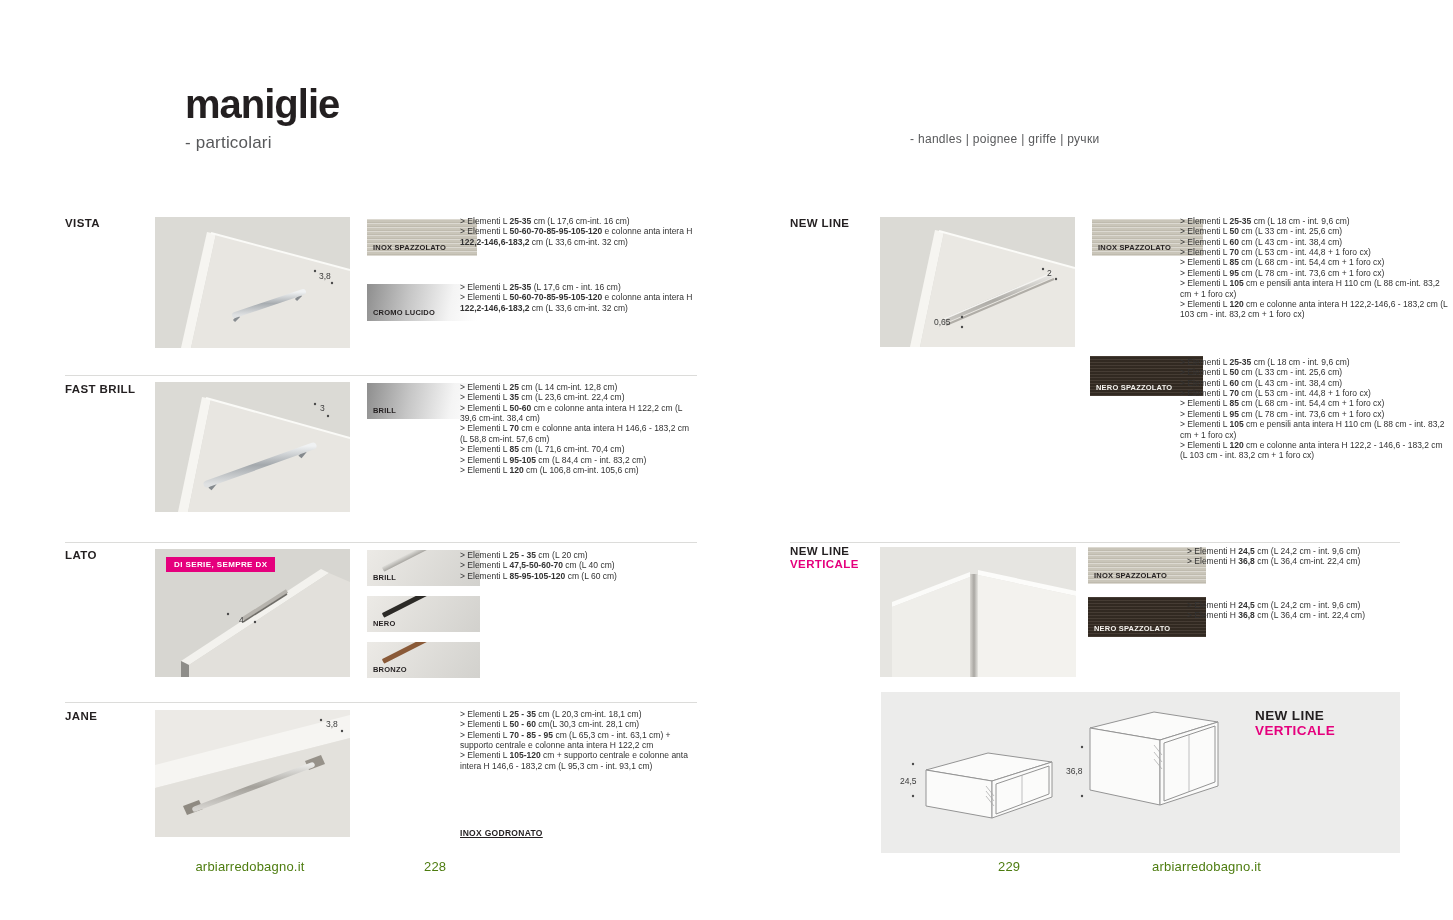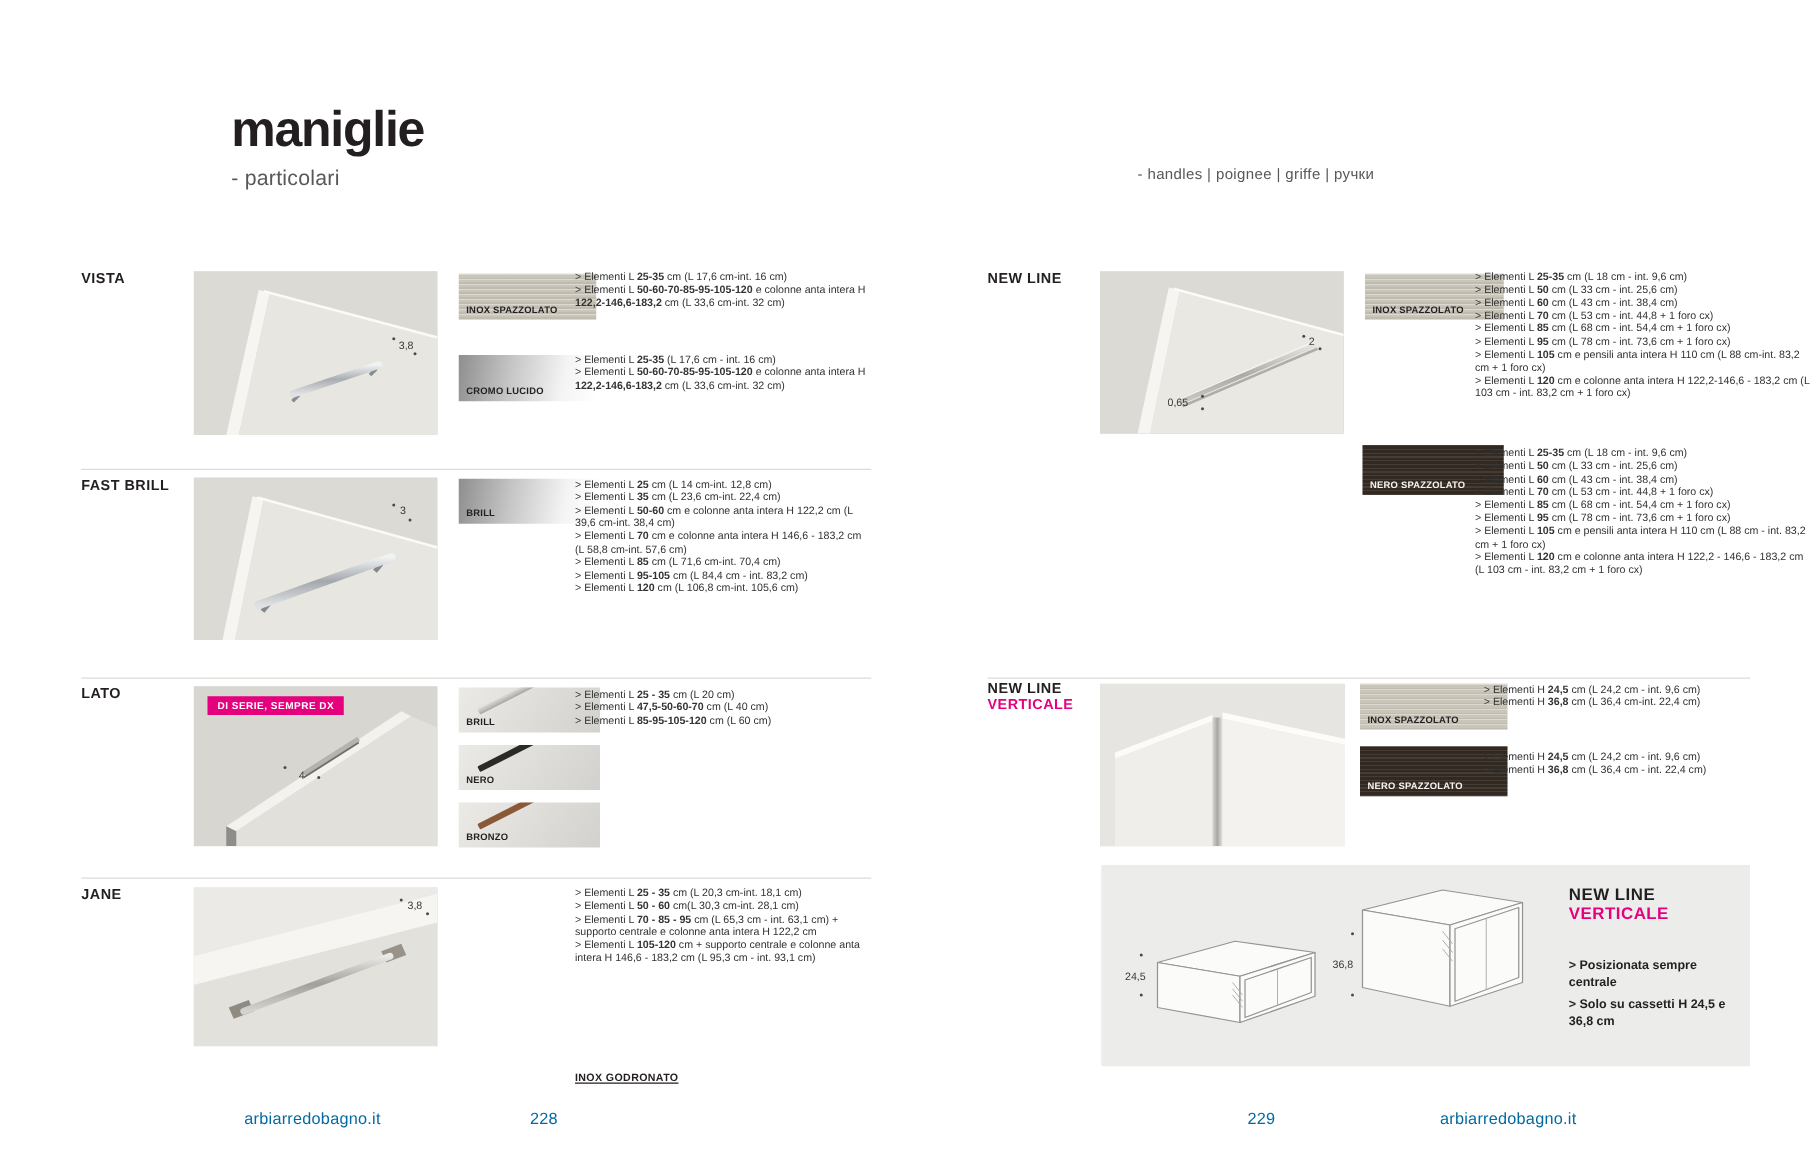--- a/index.html
+++ b/index.html
@@ -26,21 +26,21 @@
   .swatch-label.light { color:#f5f3ef; }
   .tex-inox { background:#c9c5b9; background-image:repeating-linear-gradient(0deg, rgba(255,255,255,0.35) 0 1px, rgba(120,115,100,0.12) 1px 2px, rgba(255,255,255,0) 2px 4px); }
   .tex-chrome { background:linear-gradient(100deg,#8e8e8e 0%, #c6c6c6 38%, #f4f4f4 75%, #ffffff 100%); }
   .tex-nero { background:#3a3027; background-image:repeating-linear-gradient(0deg, rgba(255,255,255,0.06) 0 1px, rgba(0,0,0,0.15) 1px 3px); }
   .mini { background:linear-gradient(125deg,#eceae6 0%, #d2d1cd 100%); }
   .mini .bar { position:absolute; left:16px; top:17px; width:58px; height:5px; transform:rotate(-27deg); transform-origin:left center; border-radius:1px; }
   .bar-brill { background:linear-gradient(#dddcd8,#a8a6a1); }
   .bar-nero { background:#2c2a27; }
   .bar-bronzo { background:#8a5a38; }
   .badge { position:absolute; left:11px; top:8px; background:var(--accent,#e5007d); color:#ffffff; font-size:8px; font-weight:bold; letter-spacing:0.4px; padding:3px 8px; white-space:nowrap; }
-  .footer-text { font-size:13px; color:#0369a1; letter-spacing:0.2px;margin-top:28px; }
+  .footer-text { font-size:13px; color:#4d7c0f; letter-spacing:0.2px; }
   .gray-panel { position:absolute; background:#ececeb; }
   .panel-svg { position:absolute; }
   .panel-svg svg { display:block; width:100%; height:100%; }
   .panel-head { font-size:13.5px; font-weight:bold; letter-spacing:0.4px; color:#231f20; line-height:1.15; }
   .panel-head.magenta { color:var(--accent,#e5007d); }
   .panel-notes { font-size:10px; font-weight:bold; line-height:1.35; color:#231f20; }
   .panel-notes p { margin:0 0 4px 0; }
   .wire { stroke:#949494; stroke-width:1; fill:#fbfbfa; stroke-linejoin:round; }
   .wire-thin { stroke:#a6a6a6; stroke-width:0.7; fill:none; }
   .dimdot { fill:#4a4a4a; }
@@ -201,21 +201,21 @@
     </svg>
   </div>
 
   <div class="abs specs" style="left:460px; top:709px; width:238px;">
 
   <p>&gt; Elementi L <b>25 - 35</b> cm (L 20,3 cm-int. 18,1 cm)</p>
       <p>&gt; Elementi L <b>50 - 60</b> cm(L 30,3 cm-int. 28,1 cm)</p>
       <p>&gt; Elementi L <b>70 - 85 - 95</b> cm (L 65,3 cm - int. 63,1 cm) + supporto centrale e colonne anta intera H 122,2 cm</p>
       <p>&gt; Elementi L <b>105-120</b> cm + supporto centrale e colonne anta intera H 146,6 - 183,2 cm (L 95,3 cm - int. 93,1 cm)</p>
     </div>
-  <div class="abs note" style="left:460px; top:857px;">INOX GODRONATO</div>
+  <div class="abs note" style="left:460px; top:828px;">INOX GODRONATO</div>
 
   <div class="abs sec-label" style="left:790px; top:217px;">NEW LINE</div>
 
   <div class="render" style="left:880px; top:217px; width:195px; height:130px;">
     <svg viewBox="0 0 195 130" preserveAspectRatio="none">
       <defs>
         <linearGradient id="g-ch4" x1="0" y1="0" x2="0" y2="1">
           <stop offset="0" stop-color="#e8e7e4"></stop>
             <stop offset="0.55" stop-color="#adaba6"></stop>
             <stop offset="1" stop-color="#c9c7c2"></stop>
@@ -337,25 +337,20 @@
         <line class="wire-thin" x1="94" y1="52" x2="102" y2="62"></line>
         <line class="wire-thin" x1="94" y1="59" x2="102" y2="69"></line>
         <circle class="dimdot" cx="22" cy="47" r="1.2"></circle>
           <circle class="dimdot" cx="22" cy="96" r="1.2"></circle>
         <text x="6" y="74" class="dim">36,8</text>
       </svg>
     </div>
 
     <div class="abs panel-head" style="left:374px; top:16px;">NEW LINE</div>
     <div class="abs panel-head magenta" style="left:374px; top:31px;">VERTICALE</div>
-    <div class="abs panel-notes" style="left:374px; top:74px; width:135px;">
-
-    <p>&gt; Posizionata sempre centrale</p>
-        <p>&gt; Solo su cassetti H 24,5 e 36,8 cm</p>
-      </div>
   </div>
 
   <div class="abs footer-text" style="left:175px; top:859px; width:150px; text-align:center;">arbiarredobagno.it</div>
   <div class="abs footer-text" style="left:424px; top:859px;">228</div>
   <div class="abs footer-text" style="left:998px; top:859px;">229</div>
   <div class="abs footer-text" style="left:1152px; top:859px;">arbiarredobagno.it</div>
 
 </div>
 
 </body></html>

